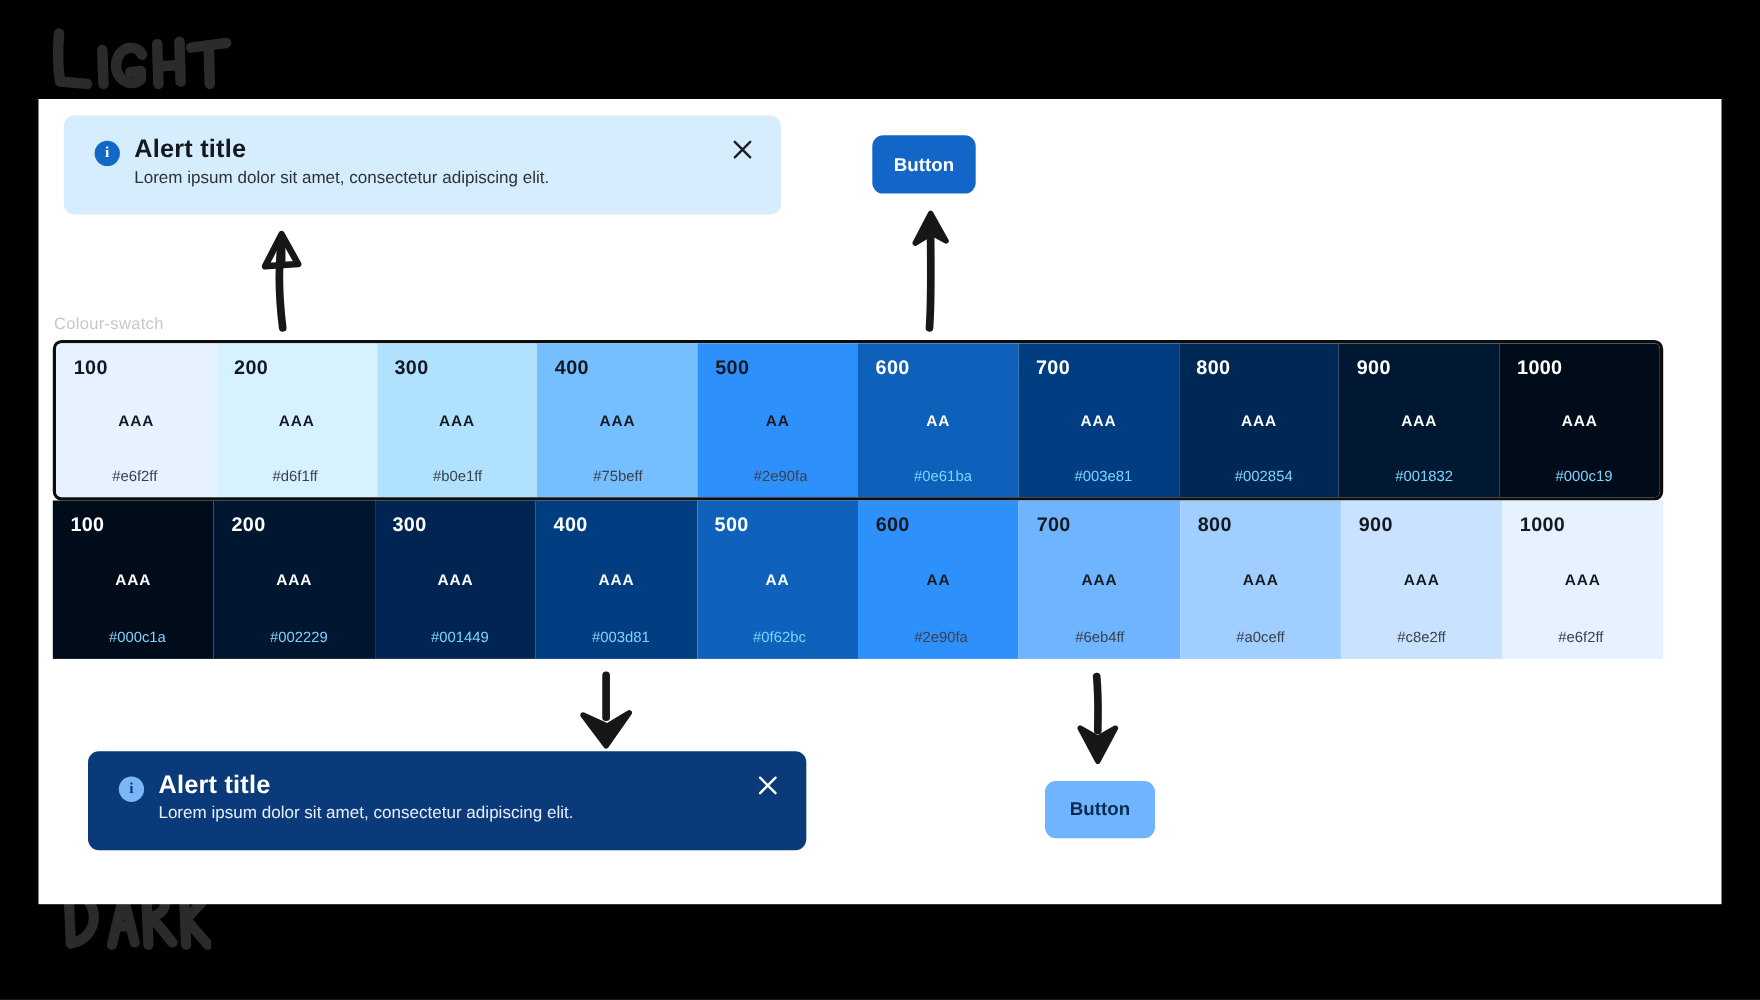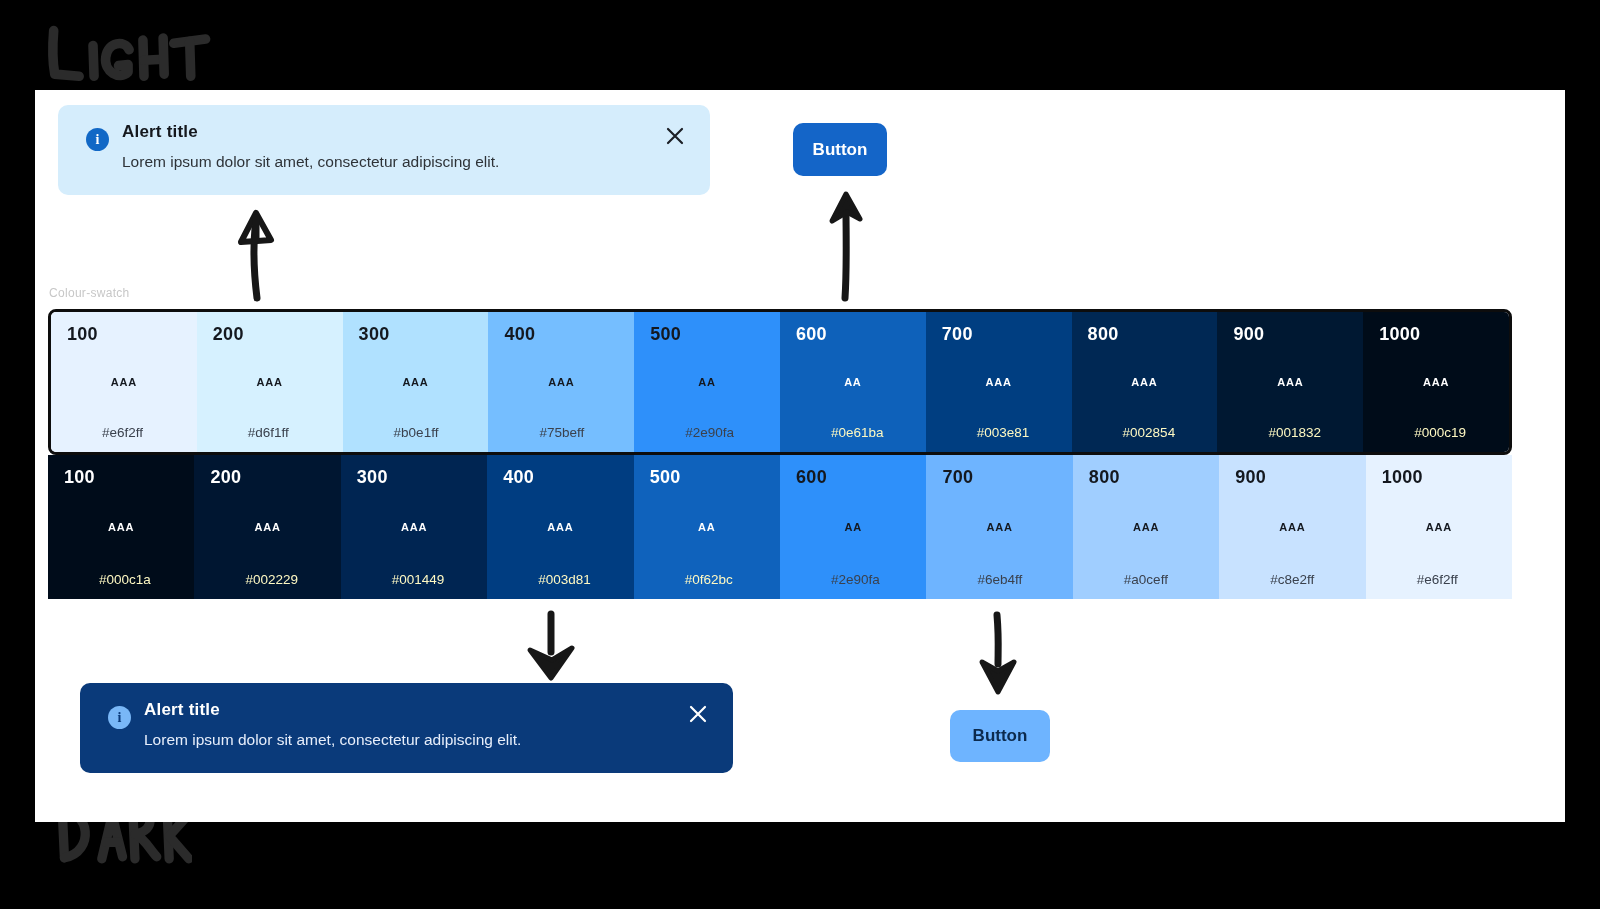--- a/index.html
+++ b/index.html
@@ -13,51 +13,51 @@
   .hand-label{position:absolute;}
   .hand-label path{fill:none;stroke:#2b2b2b;stroke-width:9;stroke-linecap:round;stroke-linejoin:round;}
 
   
   .alert{position:absolute;border-radius:10px;}
   .alert-light{left:23px;top:15px;width:652px;height:90px;}
   .alert-dark{left:45px;top:593px;width:653px;height:90px;}
   .alert .info-icon{position:absolute;left:28px;top:23px;width:23px;height:23px;border-radius:50%;
     display:flex;align-items:center;justify-content:center;
     font:700 14px "Liberation Serif", serif;}
-  .alert .alert-title{position:absolute;left:64px;top:17px;font-size:17px;font-weight:700;letter-spacing:0.2px;}
+  .alert .alert-title{position:absolute;left:64px;top:17px;font-size:23px;font-weight:700;letter-spacing:0.2px;}
   .alert .alert-body{position:absolute;left:64px;top:48px;font-size:15.5px;}
   .alert-light .alert-title{color:#15181d;}
   .alert-light .alert-body{color:#2e3338;}
   .alert-dark .alert-title{color:#ffffff;}
   .alert-dark .alert-body{color:#e7eefb;}
   .alert .close-btn{position:absolute;right:24px;top:20px;width:22px;height:22px;cursor:pointer;}
   .close-btn svg{display:block;}
 
   
   .ui-button{position:absolute;border:none;border-radius:10px;font-family:Liberation Sans, sans-serif;
     font-size:17px;font-weight:700;cursor:pointer;}
   .btn-light{left:758px;top:33px;width:94px;height:53px;color:#ffffff;}
   .btn-dark{left:915px;top:620px;width:100px;height:52px;color:#0c2càng;}
   .btn-dark{color:#0c2a4d;}
 
   
-  .swatch-label{position:absolute;left:14px;top:196px;font-size:12px;color:#c7c7c7;letter-spacing:0.3px;}
+  .swatch-label{position:absolute;left:14px;top:196px;font-size:15px;color:#c7c7c7;letter-spacing:0.3px;}
   .swatch-table{position:absolute;left:13px;top:219px;width:1592px;}
   .swatch-row{display:flex;width:1464px;box-sizing:border-box;}
   .swatch-row.row1{border:3px solid #0d0d0d;border-radius:8px;overflow:hidden;height:146px;}
   .swatch-row.row2{height:144px;}
   .cell{flex:1 1 0;position:relative;}
   .cell .step{position:absolute;left:16px;top:12px;font-size:18px;font-weight:600;letter-spacing:0.3px;}
   .cell .aaa{position:absolute;left:0;right:0;top:50%;transform:translateY(-50%);text-align:center;
-    font-size:11px;font-weight:700;letter-spacing:0.8px;}
+    font-size:14px;font-weight:700;letter-spacing:0.8px;}
   .cell .hex{position:absolute;left:16px;bottom:12px;font-size:13.5px;margin-left:35px;}
   .cell.fg-dark .step,.cell.fg-dark .aaa{color:#14181f;}
   .cell.fg-dark .hex{color:#3a414d;}
   .cell.fg-light .step,.cell.fg-light .aaa{color:#ffffff;}
-  .cell.fg-light .hex{color:#fef9c3;}
+  .cell.fg-light .hex{color:#7dd3fc;}
 
   
   .watermark{position:absolute;left:582px;top:521px;width:300px;text-align:center;
     font-family:"DejaVu Sans", sans-serif;font-size:20px;font-weight:700;color:#0a0a0a;letter-spacing:0.5px;}
 
   
   .arrow{position:absolute;}
   .arrow path.shaft{fill:none;stroke:#171717;stroke-width:7;stroke-linecap:round;}
   .arrow path.head{fill:#171717;stroke:#171717;stroke-width:5;stroke-linejoin:round;stroke-linecap:round;}
   .arrow path.head-open{fill:none;stroke:#171717;stroke-width:6;stroke-linejoin:round;stroke-linecap:round;}

